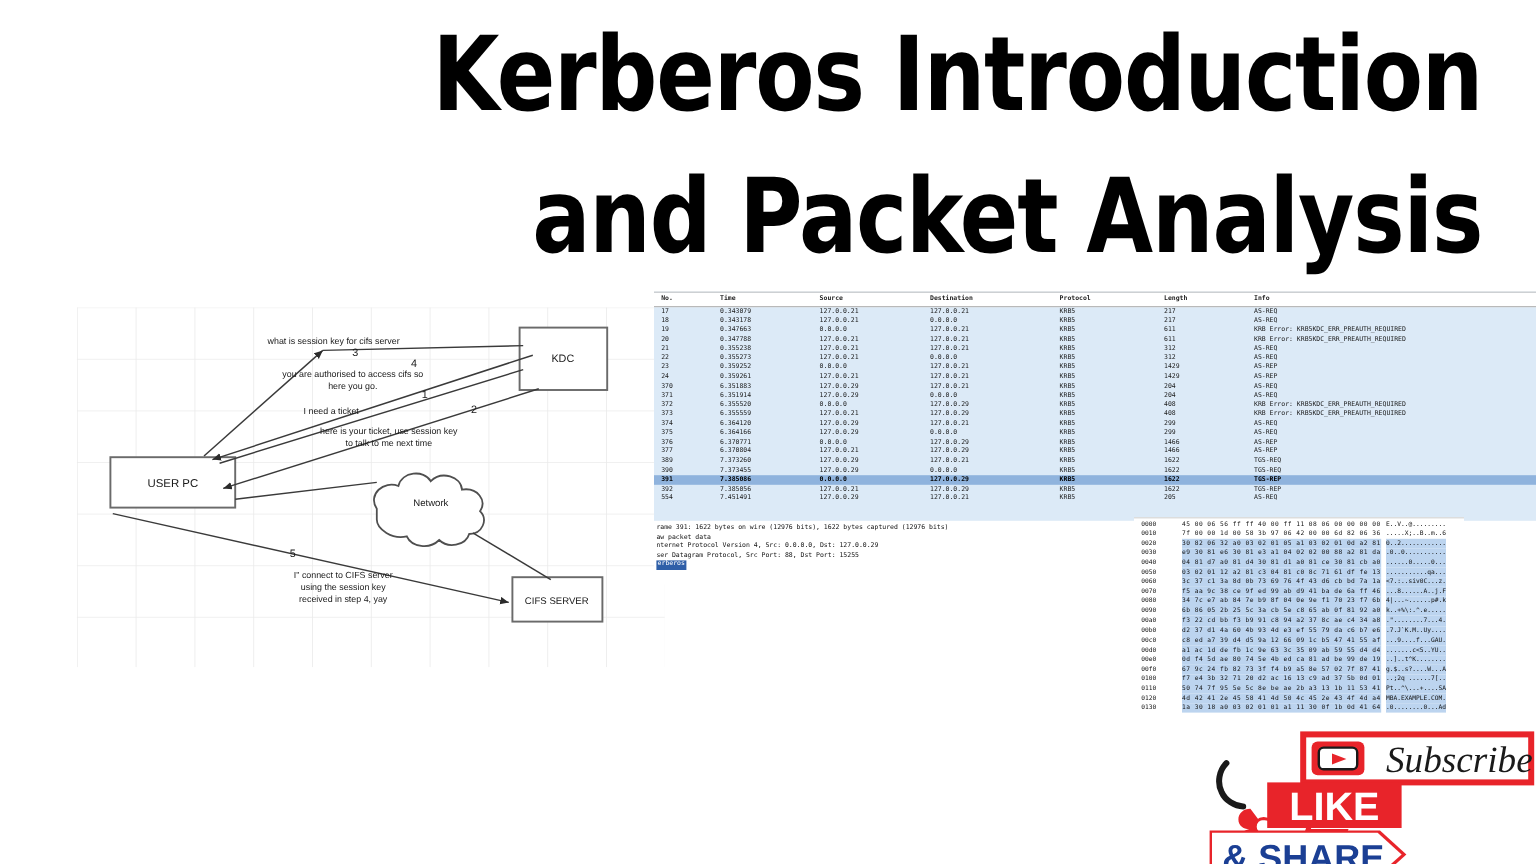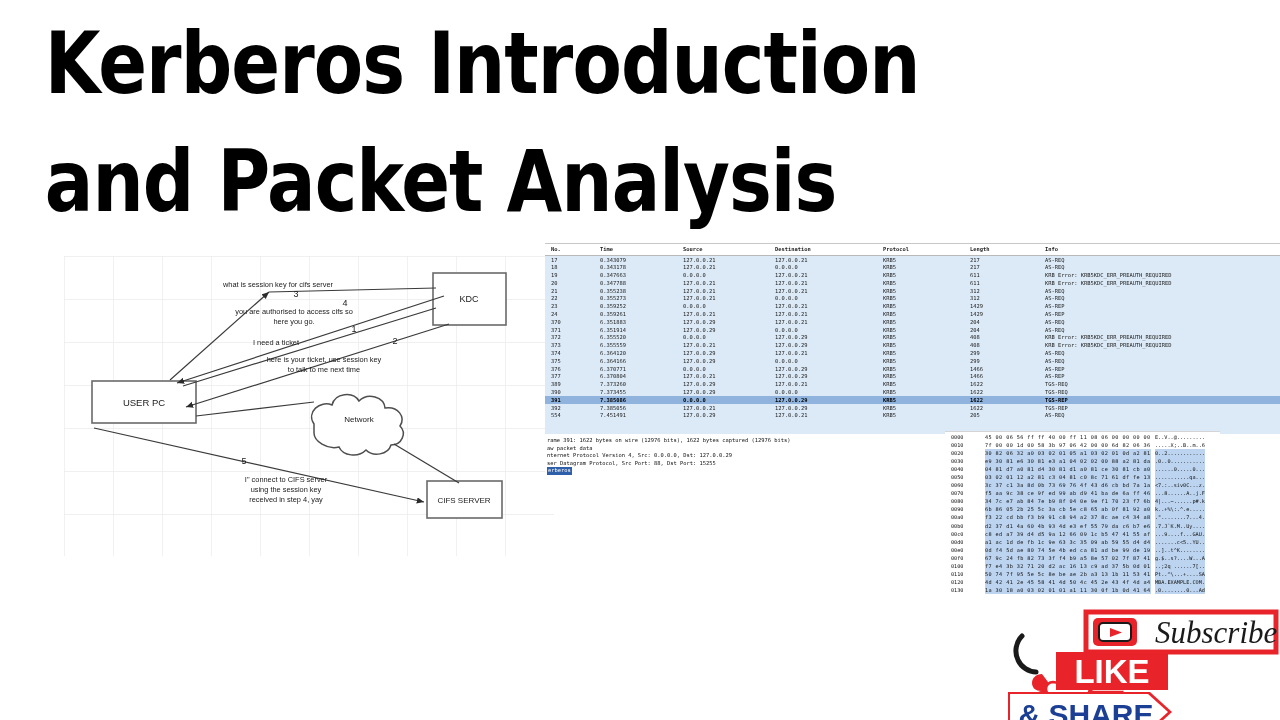--- a/index.html
+++ b/index.html
@@ -16,21 +16,21 @@
     font-family: "Liberation Sans", sans-serif;
     color: #000;
   }
 
   
   #title-block {
     position: absolute;
     left: 0;
     top: 4px;
     width: 1280px;
-    text-align: left;
+    text-align: right;
   }
   .title-line {
     font-family: "Liberation Sans Narrow", "DejaVu Sans Condensed", "Liberation Sans", sans-serif;
     font-weight: 700;
     font-size: 86px;
     line-height: 118px;
     letter-spacing: -1px;
     color: #000000;
     transform: scaleX(0.93);
     white-space: nowrap;

